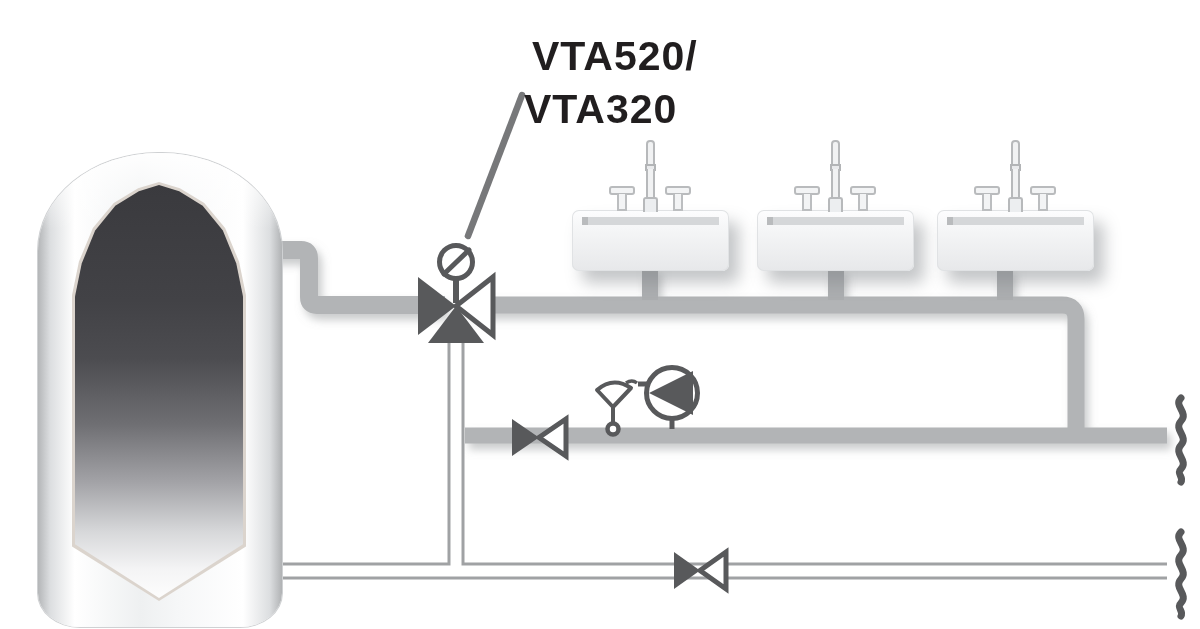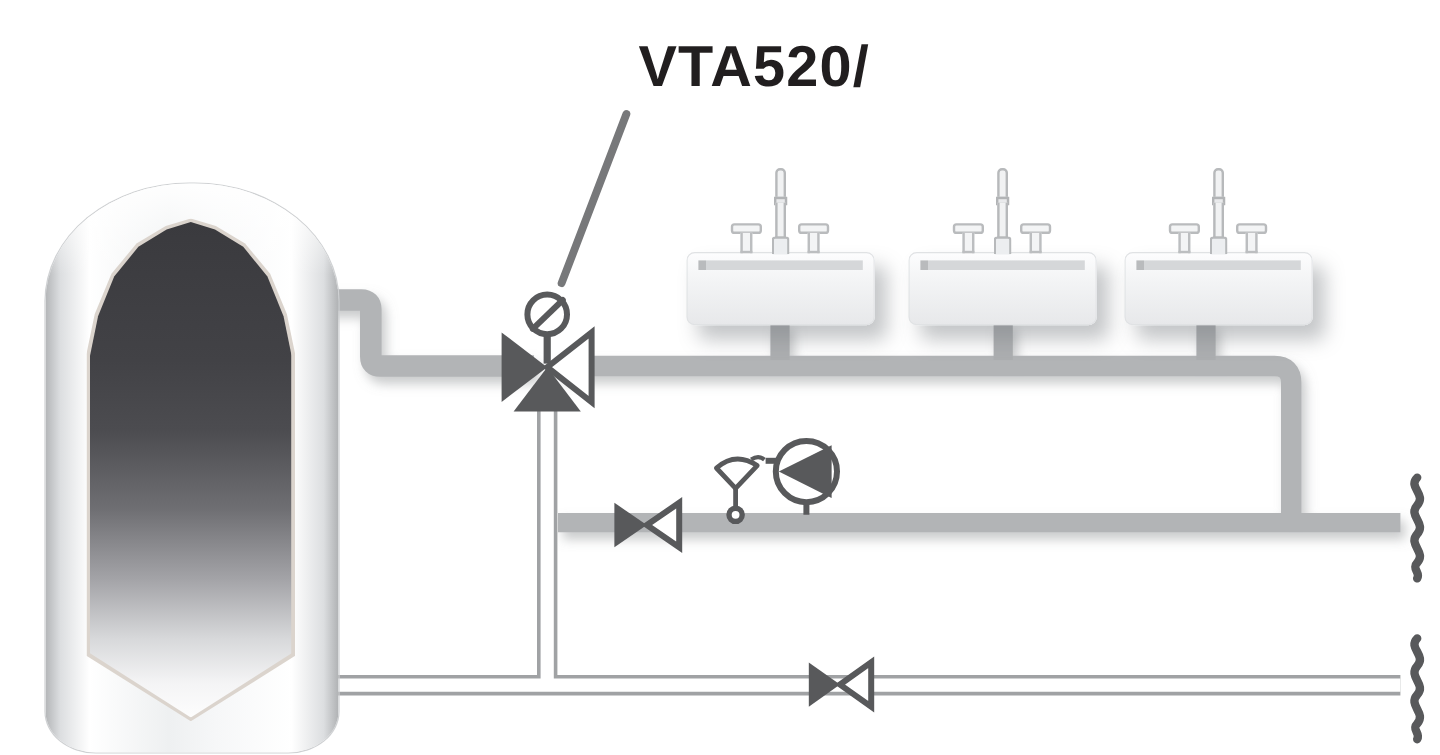--- a/index.html
+++ b/index.html
@@ -3,21 +3,21 @@
 <meta charset="utf-8">
 <style>
   html,body{margin:0;padding:0;background:#fff;}
   #canvas{
     position:relative;width:1200px;height:629px;background:#ffffff;
     overflow:hidden;font-family:"Liberation Sans", sans-serif;
   }
   
   .label{
     position:absolute;left:524px;top:30px;color:#211e1f;
-    font-weight:bold;font-size:48px;line-height:53px;letter-spacing:1px;
+    font-weight:bold;font-size:41px;line-height:53px;letter-spacing:1px;
   }
   .label .l1{padding-left:8px;}
   
   .tank{
     position:absolute;left:38px;top:153px;width:244px;height:474px;
     border-radius:120px 120px 42px 42px / 98px 98px 34px 34px;
     background:
       linear-gradient(180deg, rgba(255,255,255,0.95) 0%, rgba(255,255,255,0) 16%),
       linear-gradient(90deg,#b4b6b8 0%,#dcdee0 5%,#ffffff 15%,#eef0f1 42%,#f6f7f8 58%,#ffffff 84%,#dcdee0 95%,#b0b2b4 100%);
     box-shadow:0 0 0 1px #cfd1d3;
@@ -198,15 +198,16 @@
     <div class="faucet">
         <div class="f-tip"></div>
         <div class="f-joint"></div>
         <div class="f-shaft"></div>
         <div class="f-base"></div>
       </div>
   </div>
 
   <div class="label">
     <div class="l1">VTA520/</div>
+    <div class="l2">VTA320</div>
   </div>
 
 </div>
 
 </body></html>

